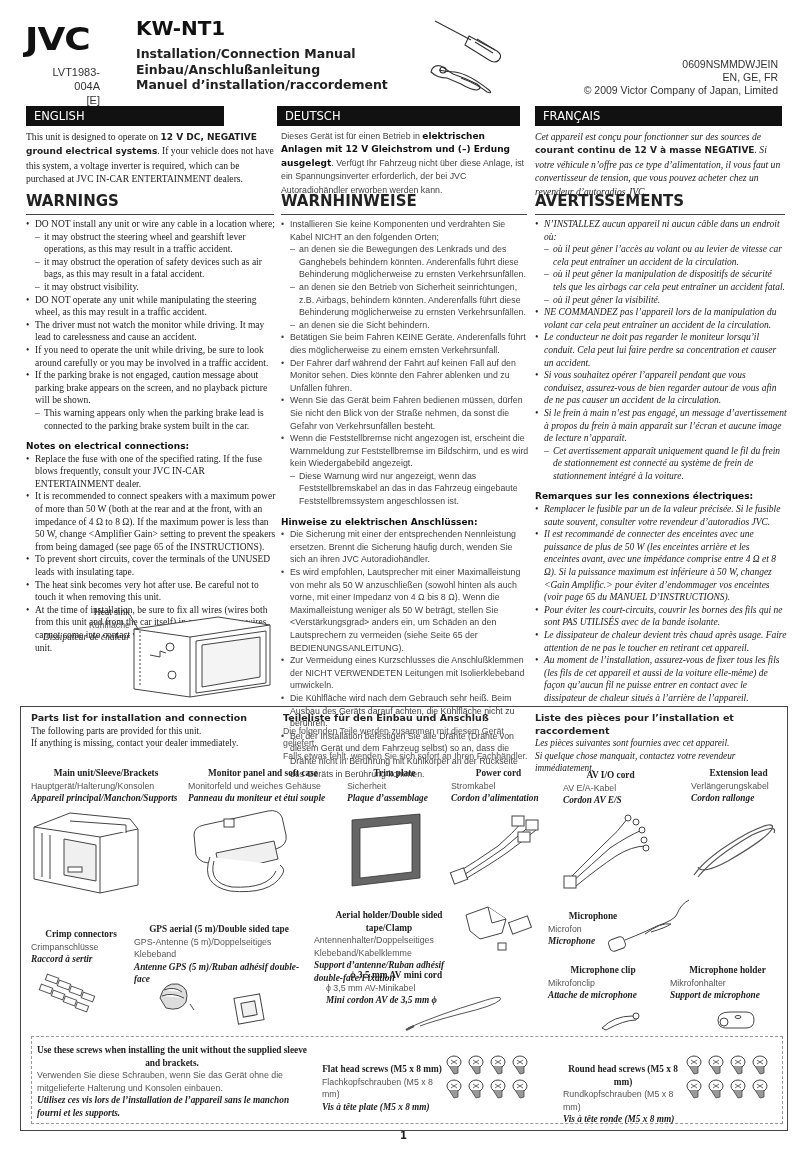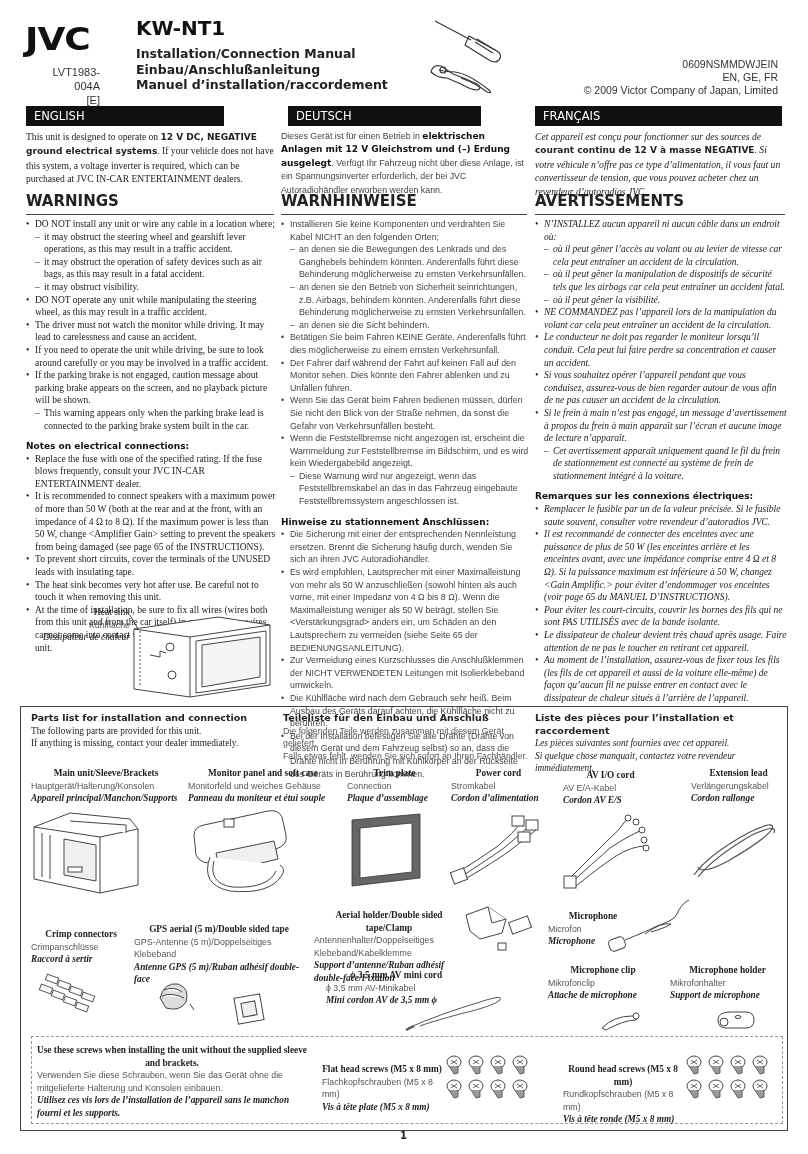--- a/index.html
+++ b/index.html
@@ -63,21 +63,21 @@
   </g>
 </svg>
 
 <div class="abs meta">
   <div>0609NSMMDWJEIN</div>
   <div>EN, GE, FR</div>
   <div>© 2009 Victor Company of Japan, Limited</div>
 </div>
 
 <div class="abs langbar" style="left:26px;width:198px">ENGLISH</div>
-<div class="abs langbar" style="left:288px;width:193px">DEUTSCH</div>
+<div class="abs langbar" style="left:277px;width:243px">DEUTSCH</div>
 <div class="abs langbar" style="left:535px;width:247px">FRANÇAIS</div>
 
 <div class="abs intro" style="left:26px;width:248px">
   <span>This unit is designed to operate on </span><b>12 V DC, NEGATIVE ground electrical systems</b><span>. If your vehicle does not have this system, a voltage inverter is required, which can be purchased at JVC IN-CAR ENTERTAINMENT dealers.</span>
 </div>
 <div class="abs intro lsans" style="left:281px;width:246px;font-size:8.8px;color:#444">
   <span>Dieses Gerät ist für einen Betrieb in </span><b style="color:#111">elektrischen Anlagen mit 12 V Gleichstrom und (–) Erdung ausgelegt</b><span>. Verfügt Ihr Fahrzeug nicht über diese Anlage, ist ein Spannungsinverter erforderlich, der bei JVC Autoradiohändler erworben werden kann.</span>
 </div>
 <div class="abs intro" style="left:535px;width:250px;font-style:italic">
   <span>Cet appareil est conçu pour fonctionner sur des sources de </span><b style="font-style:normal">courant continu de 12 V à masse NEGATIVE</b><span>. Si votre véhicule n’offre pas ce type d’alimentation, il vous faut un convertisseur de tension, que vous pouvez acheter chez un revendeur d’autoradios JVC.</span>
@@ -146,21 +146,21 @@
     </li>
     <li>Betätigen Sie beim Fahren KEINE Geräte. Anderenfalls führt dies möglicherweise zu einem ernsten Verkehrsunfall.</li>
     <li>Der Fahrer darf während der Fahrt auf keinen Fall auf den Monitor sehen. Dies könnte den Fahrer ablenken und zu Unfällen führen.</li>
     <li>Wenn Sie das Gerät beim Fahren bedienen müssen, dürfen Sie nicht den Blick von der Straße nehmen, da sonst die Gefahr von Verkehrsunfällen besteht.</li>
     <li><span>Wenn die Feststellbremse nicht angezogen ist, erscheint die Warnmeldung zur Feststellbremse im Bildschirm, und es wird kein Wiedergabebild angezeigt.</span>
       <ul class="dl">
           <li>Diese Warnung wird nur angezeigt, wenn das Feststellbremskabel an das in das Fahrzeug eingebaute Feststellbremssystem angeschlossen ist.</li>
         </ul>
     </li>
   </ul>
-  <div class="notes-h">Hinweise zu stationnement Anschlüssen:</div>
+  <div class="notes-h">Hinweise zu elektrischen Anschlüssen:</div>
   <ul class="bl">
     <li>Die Sicherung mit einer der entsprechenden Nennleistung ersetzen. Brennt die Sicherung häufig durch, wenden Sie sich an ihren JVC Autoradiohändler.</li>
     <li>Es wird empfohlen, Lautsprecher mit einer Maximalleistung von mehr als 50 W anzuschließen (sowohl hinten als auch vorne, mit einer Impedanz von 4 Ω bis 8 Ω). Wenn die Maximalleistung weniger als 50 W beträgt, stellen Sie &lt;Verstärkungsgrad&gt; anders ein, um Schäden an den Lautsprechern zu vermeiden (siehe Seite 65 der BEDIENUNGSANLEITUNG).</li>
     <li>Zur Vermeidung eines Kurzschlusses die Anschlußklemmen der NICHT VERWENDETEN Leitungen mit Isolierklebeband umwickeln.</li>
     <li>Die Kühlfläche wird nach dem Gebrauch sehr heiß. Beim Ausbau des Geräts darauf achten, die Kühlfläche nicht zu berühren.</li>
     <li>Bei der Installation befestigen Sie alle Drähte (Drähte von diesem Gerät und dem Fahrzeug selbst) so an, dass die Drähte nicht in Berührung mit Kühlkörper an der Rückseite des Geräts in Berührung kommen.</li>
   </ul>
 </div>
 
 <div class="abs col fr" style="left:535px;top:218px;width:252px">
@@ -214,21 +214,21 @@
   <div class="de">Hauptgerät/Halterung/Konsolen</div>
   <div class="fr">Appareil principal/Manchon/Supports</div>
 </div>
 <div class="abs pt" style="left:188px;top:767px;width:150px">
   <div class="en">Monitor panel and soft case</div>
   <div class="de">Monitorfeld und weiches Gehäuse</div>
   <div class="fr">Panneau du moniteur et étui souple</div>
 </div>
 <div class="abs pt" style="left:347px;top:767px;width:95px">
   <div class="en">Trim plate</div>
-  <div class="de">Connection</div>
+  <div class="de">Sicherheit</div>
   <div class="fr">Plaque d’assemblage</div>
 </div>
 <div class="abs pt" style="left:451px;top:767px;width:95px">
   <div class="en">Power cord</div>
   <div class="de">Stromkabel</div>
   <div class="fr">Cordon d’alimentation</div>
 </div>
 <div class="abs pt" style="left:563px;top:769px;width:95px">
   <div class="en">AV I/O cord</div>
   <div class="de">AV E/A-Kabel</div>

